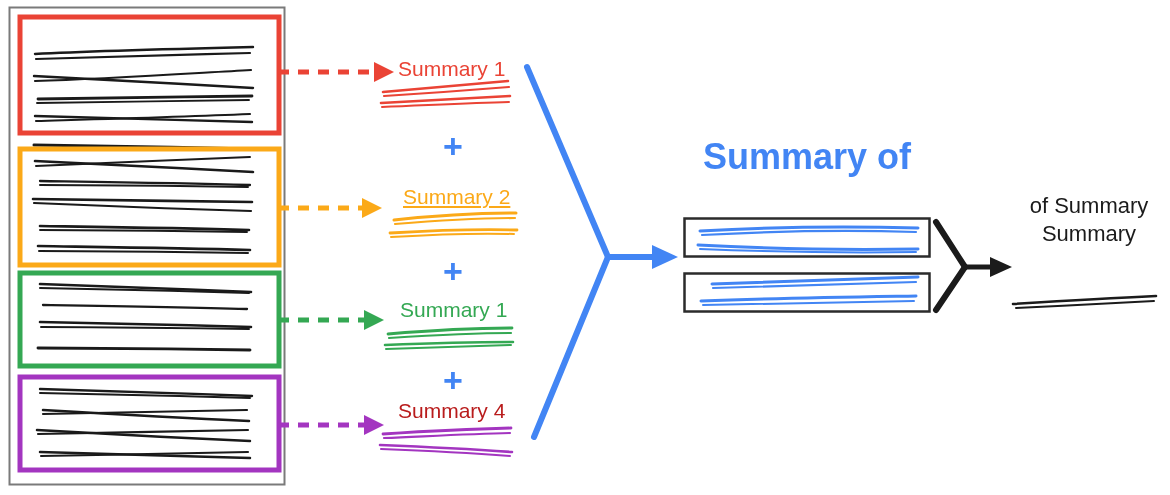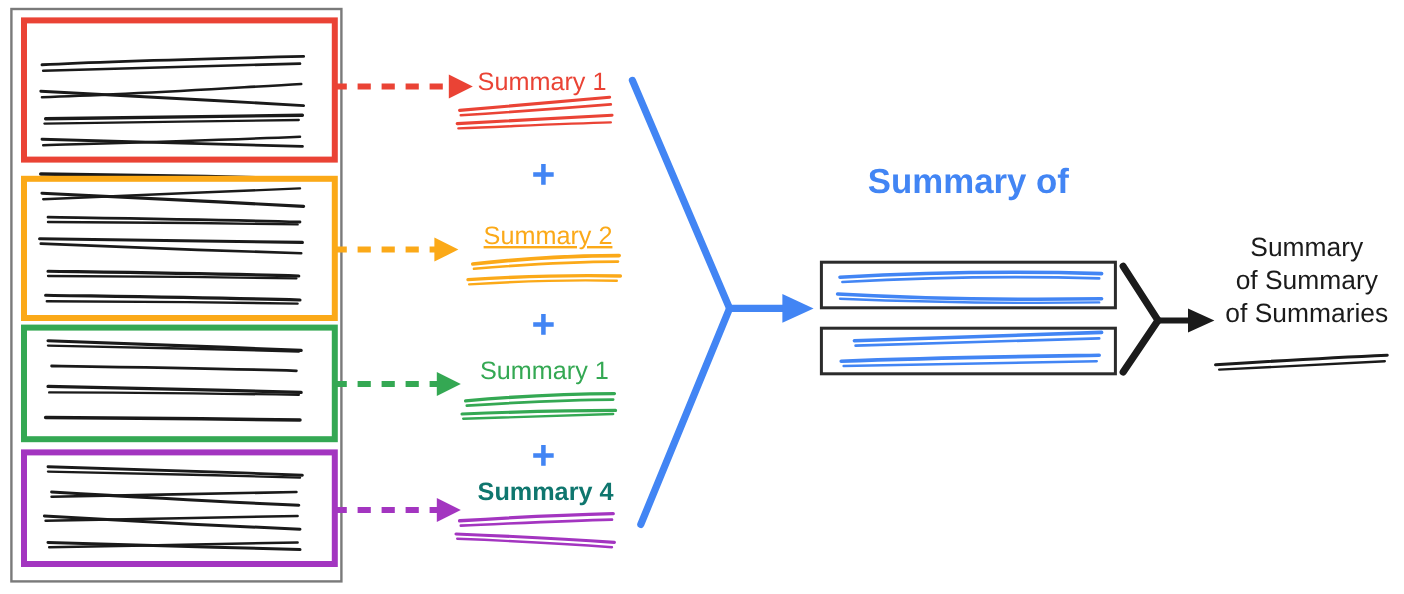--- a/index.html
+++ b/index.html
@@ -3,21 +3,21 @@
 <meta charset="utf-8">
 <style>
   html,body{margin:0;padding:0;background:#ffffff;}
   body{width:1170px;height:495px;position:relative;overflow:hidden;
        font-family:"Liberation Sans", sans-serif;}
   #stage{position:absolute;left:0;top:0;width:1170px;height:495px;}
   #stage svg{position:absolute;left:0;top:0;}
   .lbl{position:absolute;font-family:"Liberation Sans", sans-serif;
        white-space:nowrap;line-height:1.18;}
   .sumlbl{font-size:21px;font-weight:400;}
-  .bigblue{font-size:29px;font-weight:700;color:#4285F4;text-align:center;
+  .bigblue{font-size:36px;font-weight:700;color:#4285F4;text-align:center;
            line-height:1.28;}
   .blacklbl{font-size:22px;font-weight:400;color:#1b1b1b;text-align:center;
             line-height:1.25;}
 </style>
 </head>
 <body>
 
 <div id="stage">
 
   <svg width="1170" height="495" viewBox="0 0 1170 495">
@@ -161,31 +161,30 @@
       <path d="M1016 308 C 1062 306, 1110 303, 1154 301" stroke-width="2.0"></path>
     </g>
   </svg>
 
   <div class="lbl sumlbl" style="left:398px; top:57px; color:#EA4335;">Summary 1</div>
 
   <div class="lbl sumlbl" style="left:403px; top:185px; color:#FBA918;text-decoration:underline;">Summary 2</div>
 
   <div class="lbl sumlbl" style="left:400px; top:298px; color:#34A853;">Summary 1</div>
 
-  <div class="lbl sumlbl" style="left:398px; top:399px; color:#0f766e;font-weight:bold;">Summary 4</div>
+  <div class="lbl sumlbl" style="left:398px; top:399px; color:#b91c1c;">Summary 4</div>
 
   <div class="lbl" style="left:443px; top:126px; color:#4285F4; font-size:34px; font-weight:700;">+</div>
 
   <div class="lbl" style="left:443px; top:251px; color:#4285F4; font-size:34px; font-weight:700;">+</div>
 
   <div class="lbl" style="left:443px; top:360px; color:#4285F4; font-size:34px; font-weight:700;">+</div>
 
   <div style="position:absolute; left:684px; top:134px; width:246px;">
     <div class="bigblue">Summary of</div>
   </div>
 
   <div style="position:absolute; left:1013px; top:192px; width:152px;">
+    <div class="blacklbl">of Summary</div>
     <div class="blacklbl">Summary</div>
-    <div class="blacklbl">of Summary</div>
-    <div class="blacklbl">of Summaries</div>
   </div>
 
 </div>
 
 </body></html>

